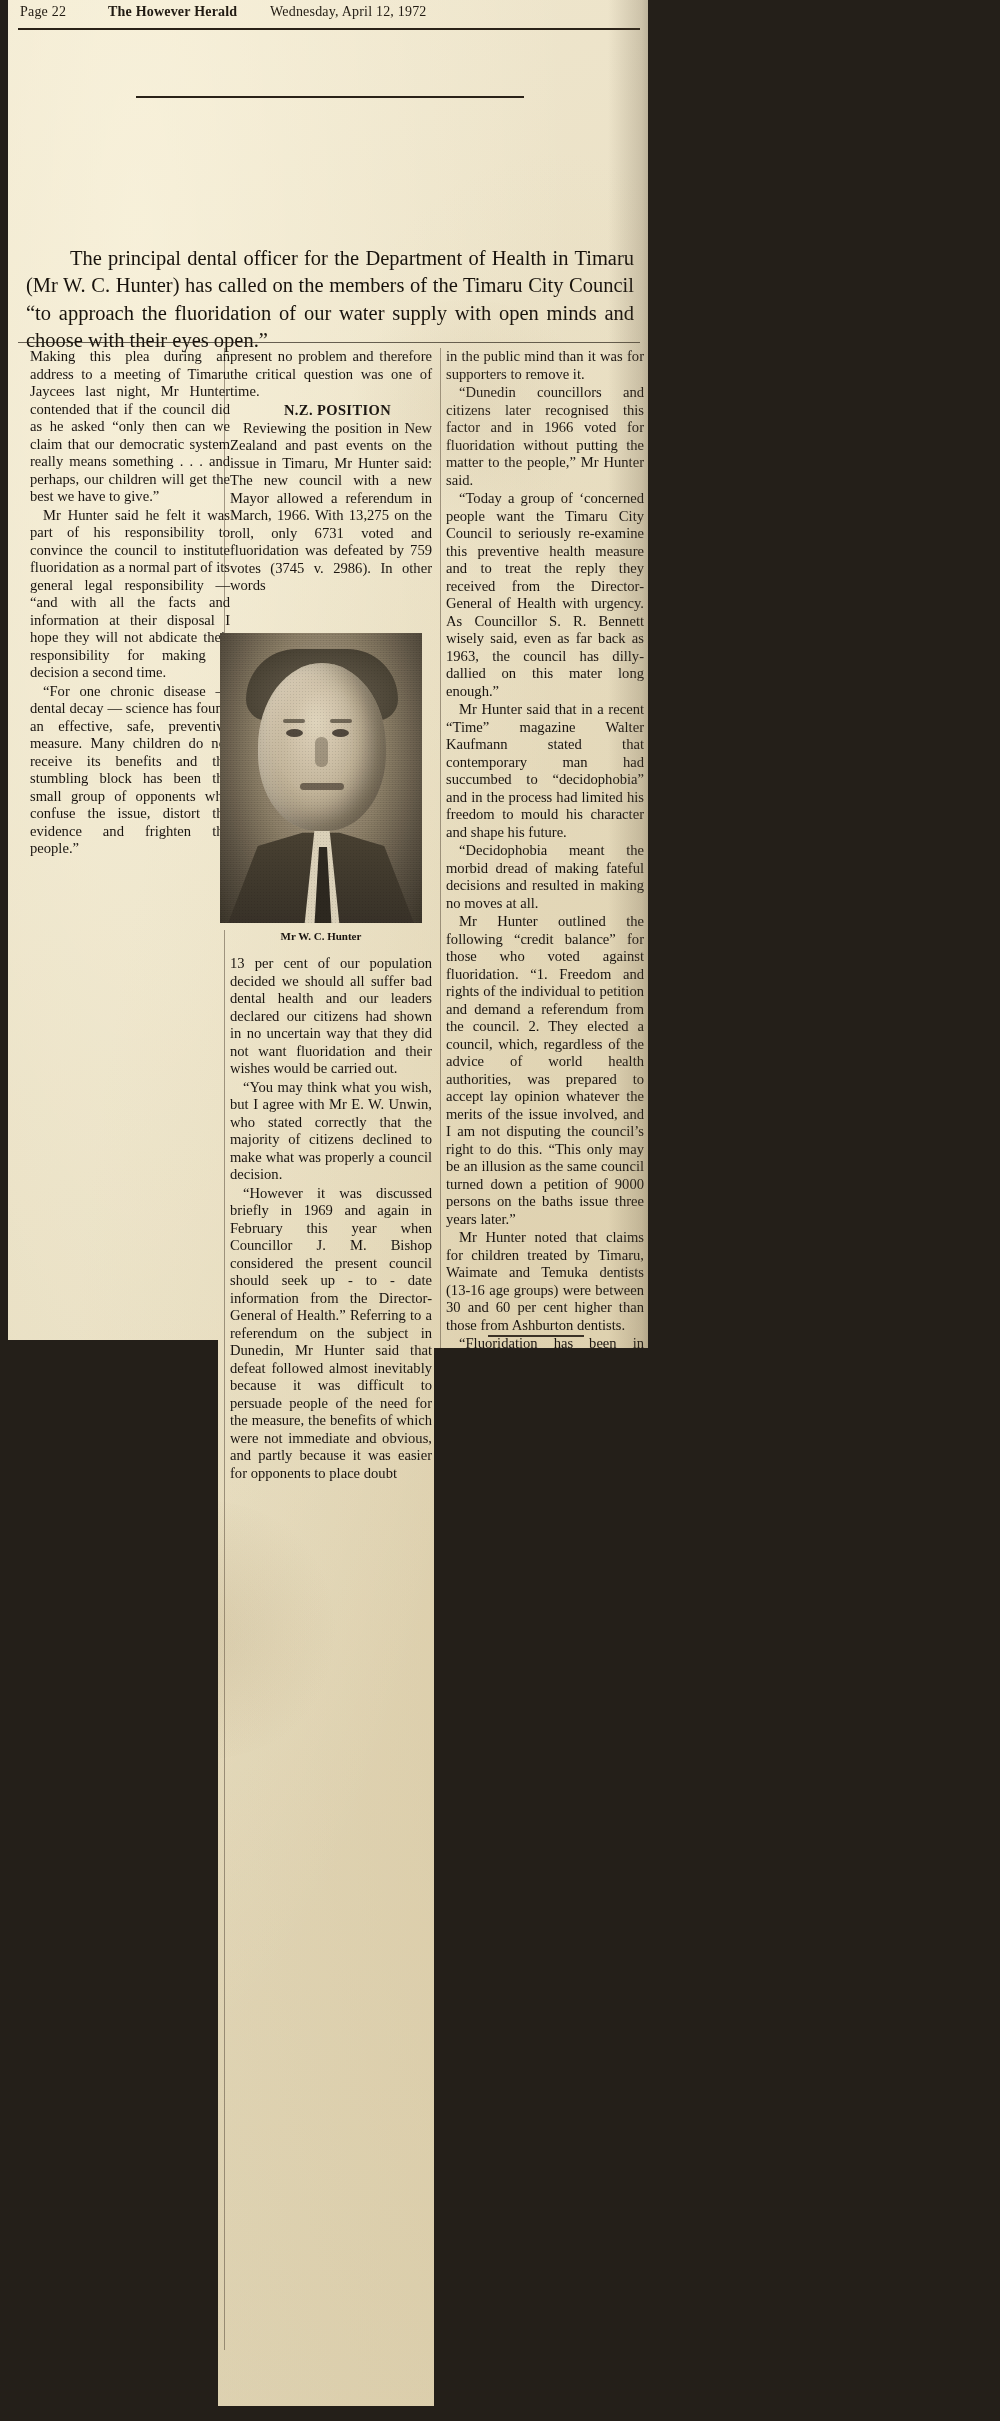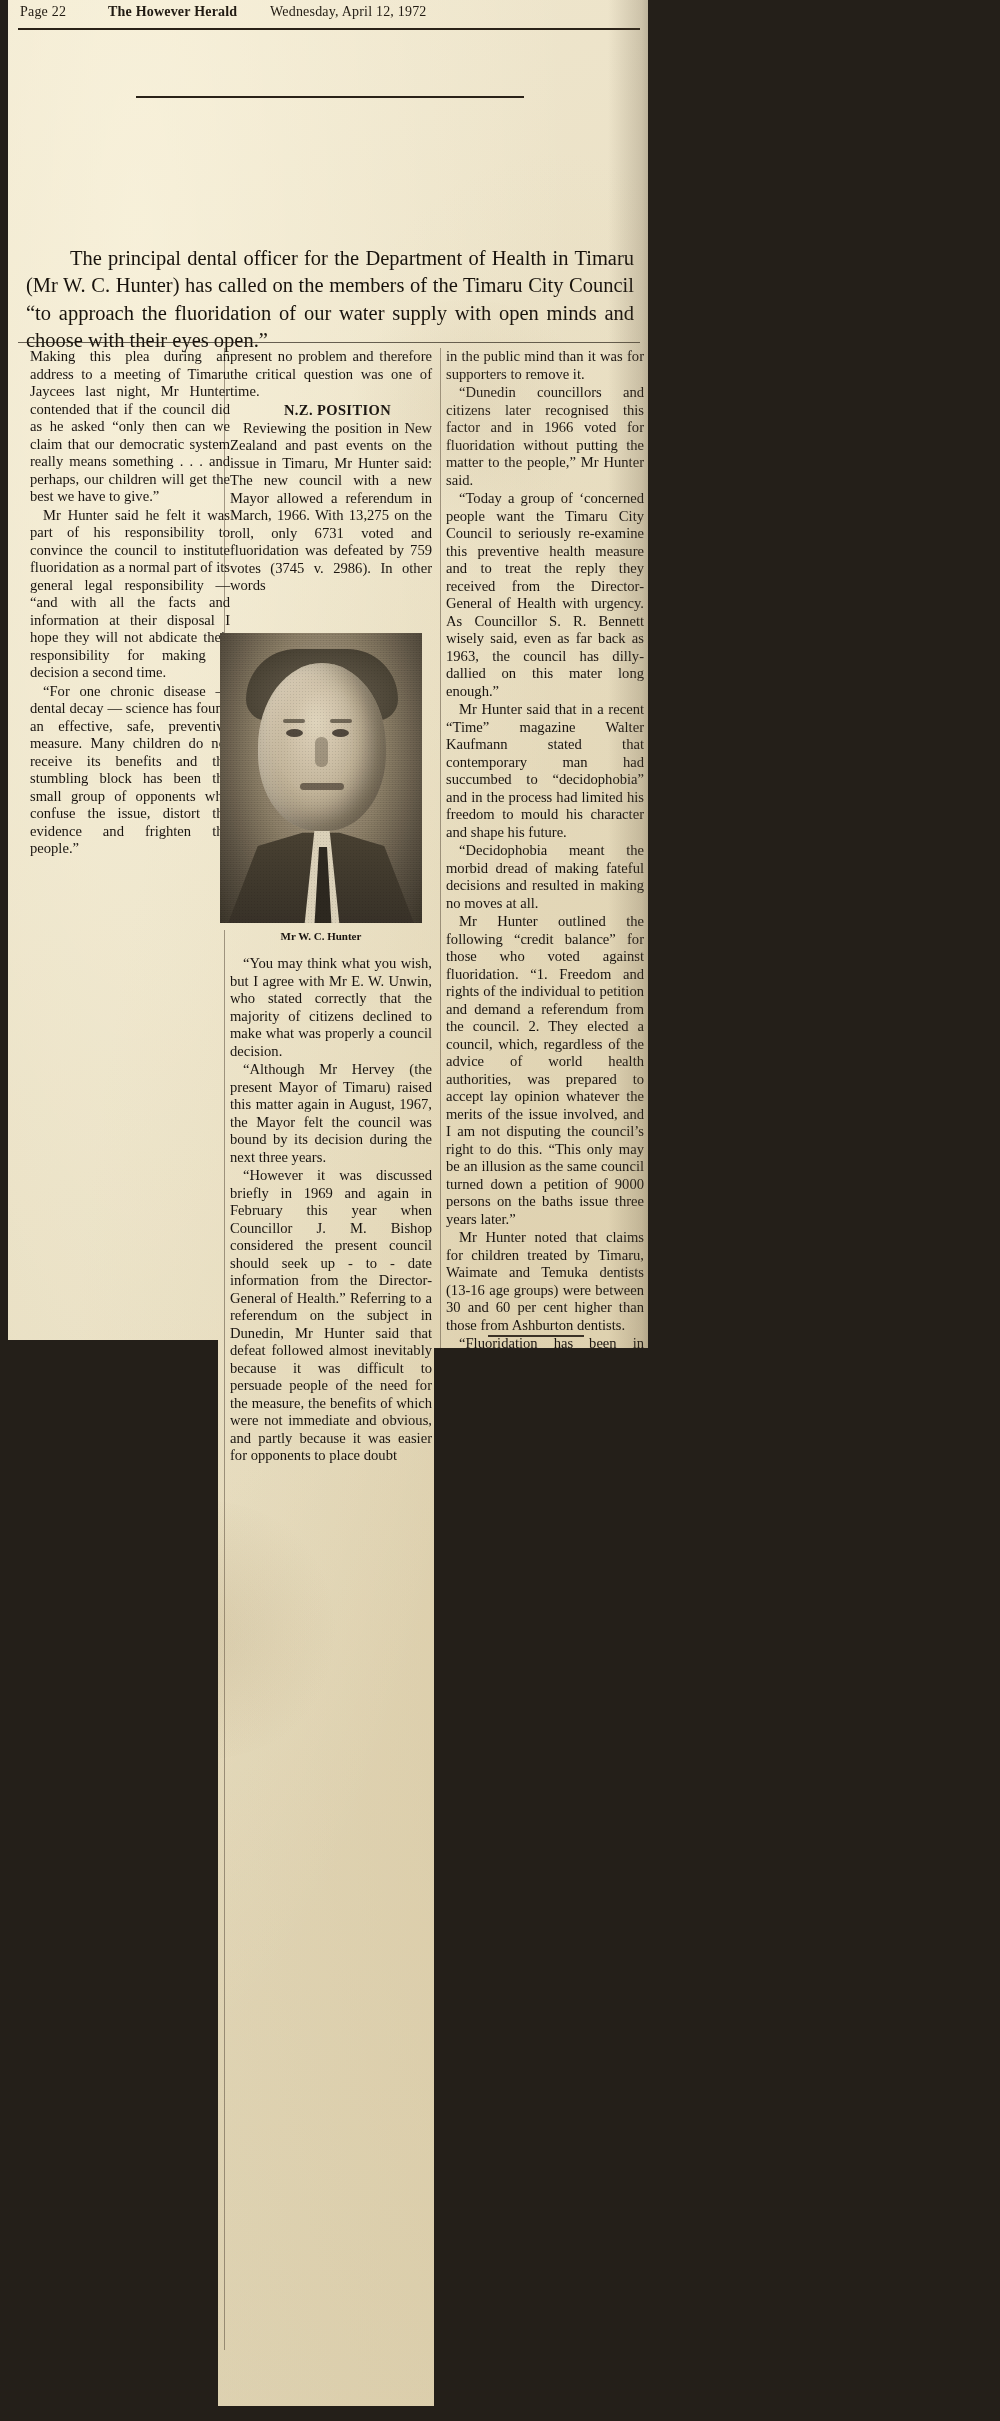--- a/index.html
+++ b/index.html
@@ -167,22 +167,22 @@
       <div class="nose"></div>
       <div class="mouth"></div>
       <div class="suit"></div>
       <div class="shirt"></div>
       <div class="tie"></div>
       <div class="grain"></div>
     </div>
     <div class="caption" style="top:930px;">Mr W. C. Hunter</div>
 
     <div class="col c2" style="position:absolute;left:222px;top:955px;width:202px;">
+      <p class="noind">13 per cent of our population decided we should all suffer bad dental health and our leaders declared our citizens had shown in no uncertain way that they did not want fluoridation and their wishes would be carried out.</p>
       <p>“You may think what you wish, but I agree with Mr E. W. Unwin, who stated correctly that the majority of citizens declined to make what was properly a council decision.</p>
-      <p>“Although Mr Hervey (the present Mayor of Timaru) raised this matter again in August, 1967, the Mayor felt the council was bound by its decision during the next three years.</p>
       <p>“However it was discussed briefly in 1969 and again in February this year when Councillor J. M. Bishop considered the present council should seek up - to - date information from the Director-General of Health.” Referring to a referendum on the subject in Dunedin, Mr Hunter said that defeat followed almost inevitably because it was difficult to persuade people of the need for the measure, the benefits of which were not immediate and obvious, and partly because it was easier for opponents to place doubt</p>
     </div>
 
     <div class="endrule" style="left:480px;top:1335px;width:96px;"></div>
 
     <div class="stain" style="left:40px;top:1500px;width:300px;height:260px;background:radial-gradient(circle, rgba(150,124,82,.16), rgba(0,0,0,0) 70%);"></div>
     <div class="stain" style="left:330px;top:300px;width:260px;height:220px;background:radial-gradient(circle, rgba(160,136,96,.12), rgba(0,0,0,0) 70%);"></div>
     <div class="edge-shadow"></div>
   </div>
 

